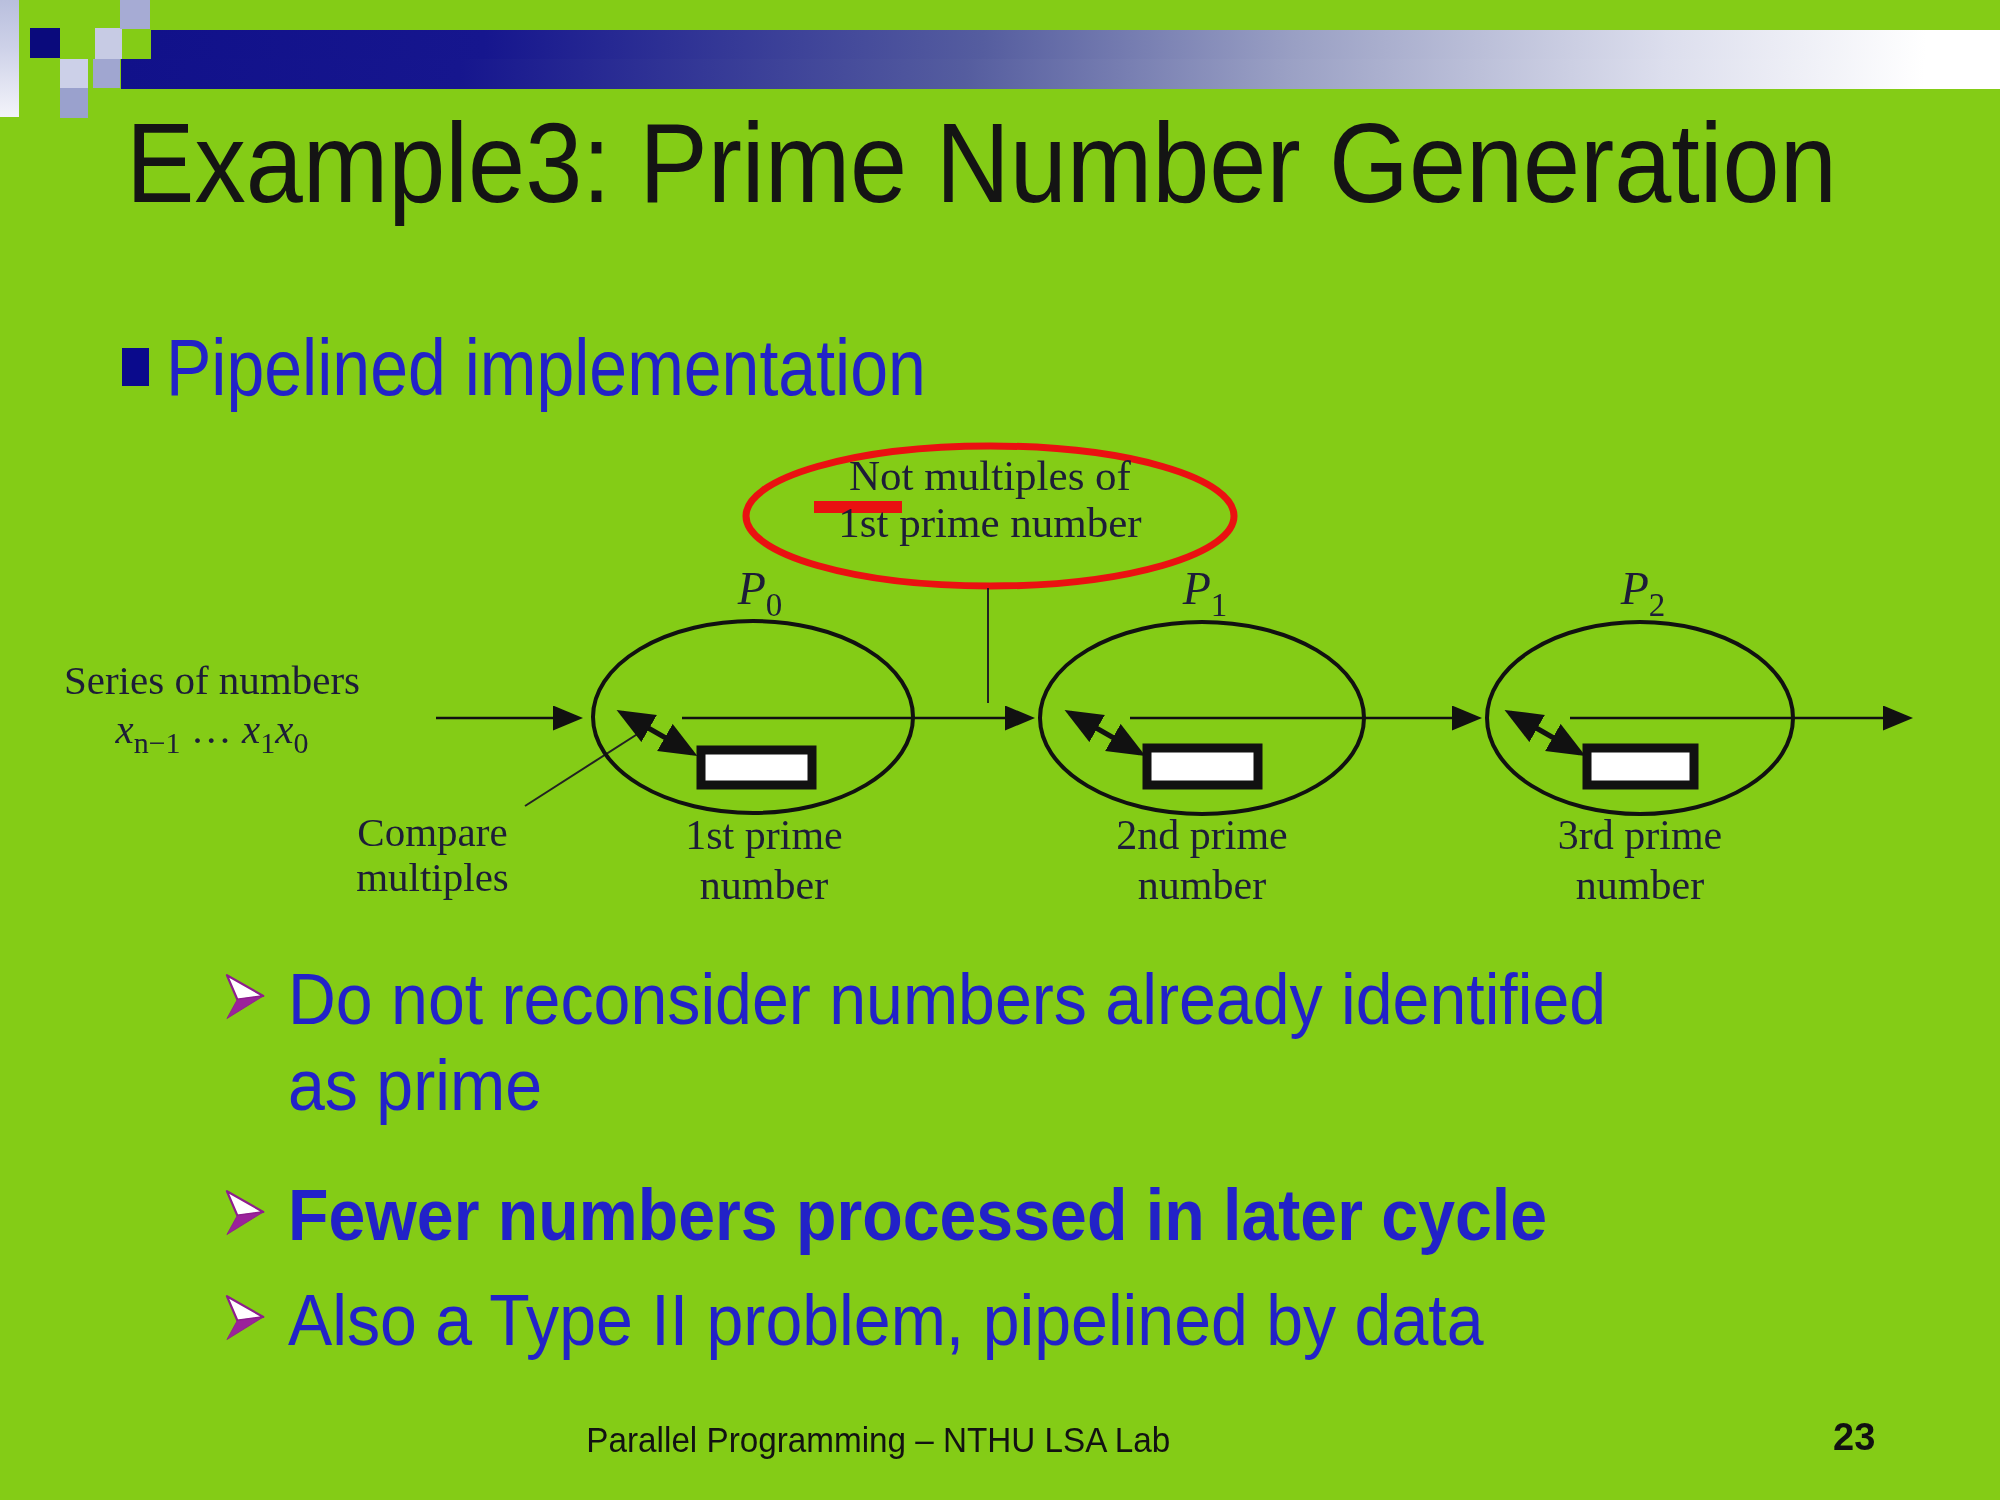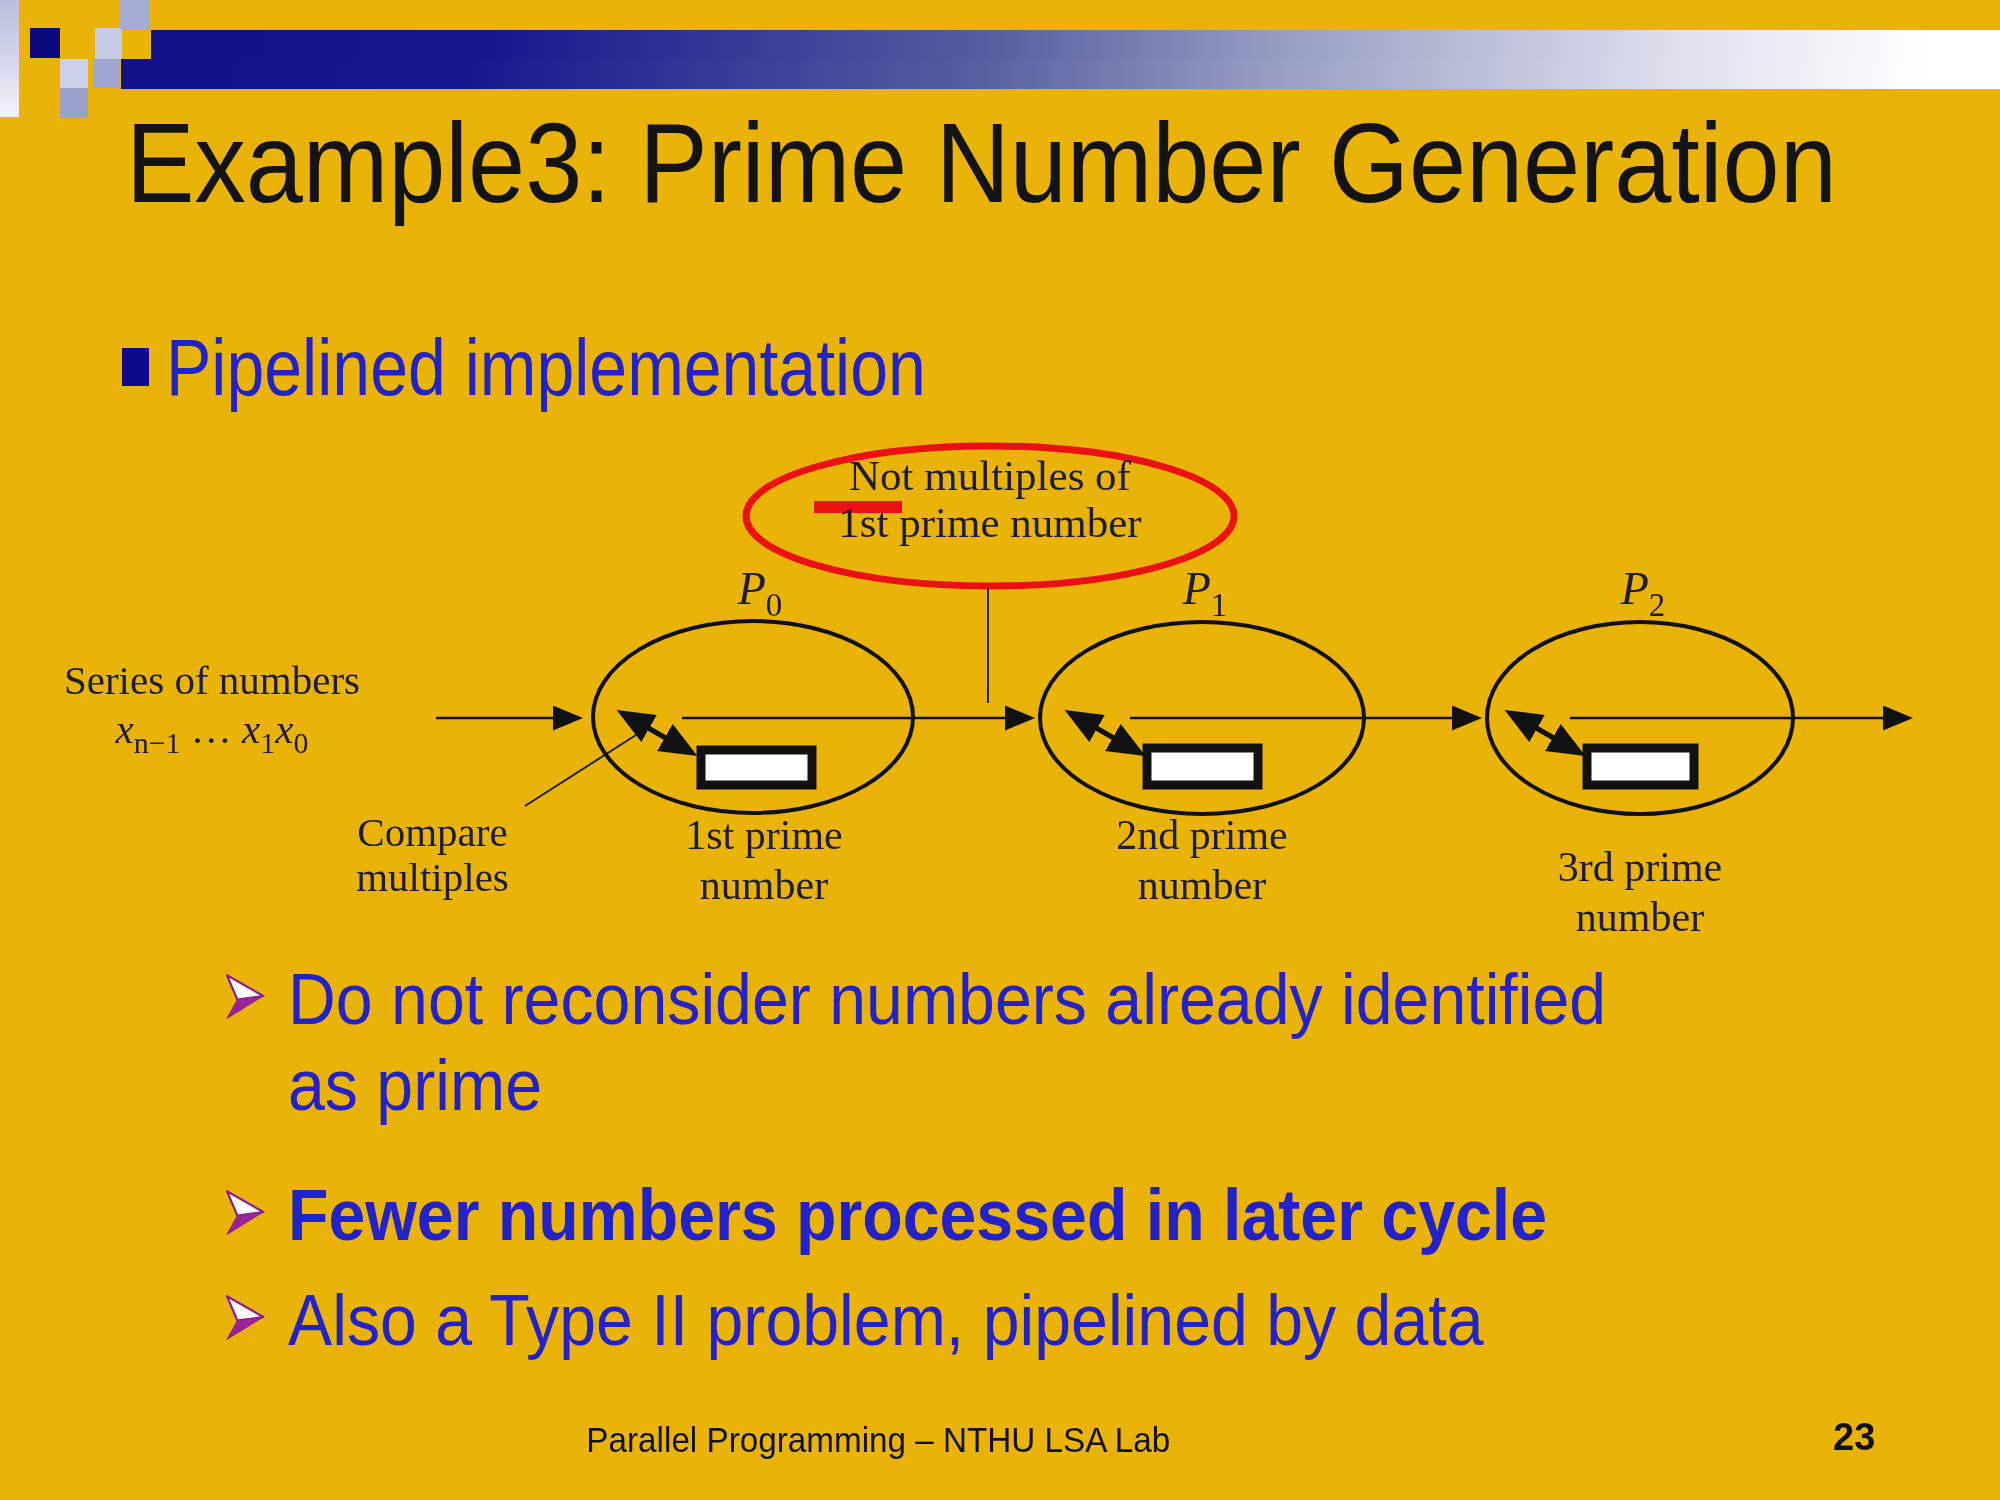--- a/index.html
+++ b/index.html
@@ -1,16 +1,16 @@
 <!DOCTYPE html>
 <html><head>
 <meta charset="utf-8">
 <style>
   html,body{margin:0;padding:0;background:#888;}
-  .slide{position:relative;width:2000px;height:1500px;background:#eab308;
+  .slide{position:relative;width:2000px;height:1500px;background:#84cc16;
          font-family:"Liberation Sans",sans-serif;overflow:hidden;}
 
   
   .decor{position:absolute;}
   .strip{left:0;top:0;width:19px;height:117px;
          background:linear-gradient(180deg,#b9bfdd 0%,#cdd1e8 40%,#f3f4fa 100%);}
   .bar-a{left:151px;top:30px;width:1849px;height:29px;}
   .bar-b{left:121px;top:59px;width:1879px;height:30px;}
   .bar-a,.bar-b{background:linear-gradient(90deg,#11118a 0%,#16168e 18%,#555d9f 45%,#9aa0c4 62%,#dcdeed 82%,#ffffff 96%);}
   .sq{position:absolute;}
@@ -36,21 +36,21 @@
   .sub .line{height:86px;}
   .sub .cx{transform:scaleX(.92);}
   .marker{position:absolute;left:220px;width:52px;height:52px;}
 
   
   .lbl{position:absolute;font-family:"Liberation Serif",serif;color:#1d1d38;text-align:center;}
   .annot{left:758px;top:452px;width:464px;font-size:43px;line-height:47px;}
   .series{left:36px;top:656px;width:352px;font-size:41px;line-height:49px;}
   .compare{left:330px;top:810px;width:205px;font-size:41px;line-height:45px;}
   .cap{width:280px;top:810px;font-size:42px;line-height:50px;}
-  .cap0{left:624px;} .cap1{left:1062px;} .cap2{left:1500px;margin-top:32px;}
+  .cap0{left:624px;} .cap1{left:1062px;} .cap2{left:1500px;}
   .plbl{top:550px;width:120px;font-size:46px;font-style:italic;margin-top:12px;}
   .pl0{left:700px;} .pl1{left:1145px;} .pl2{left:1583px;}
   .plbl sub,.mathsub{font-size:33px;vertical-align:-12px;line-height:0;font-style:normal;}
   .mathline i{font-style:italic;}
   .mathsub{font-size:30px;vertical-align:-10px;}
 
   .dsvg{position:absolute;left:0;top:430px;}
 
   
   .footer{position:absolute;left:0;top:1420px;width:1756px;text-align:center;

